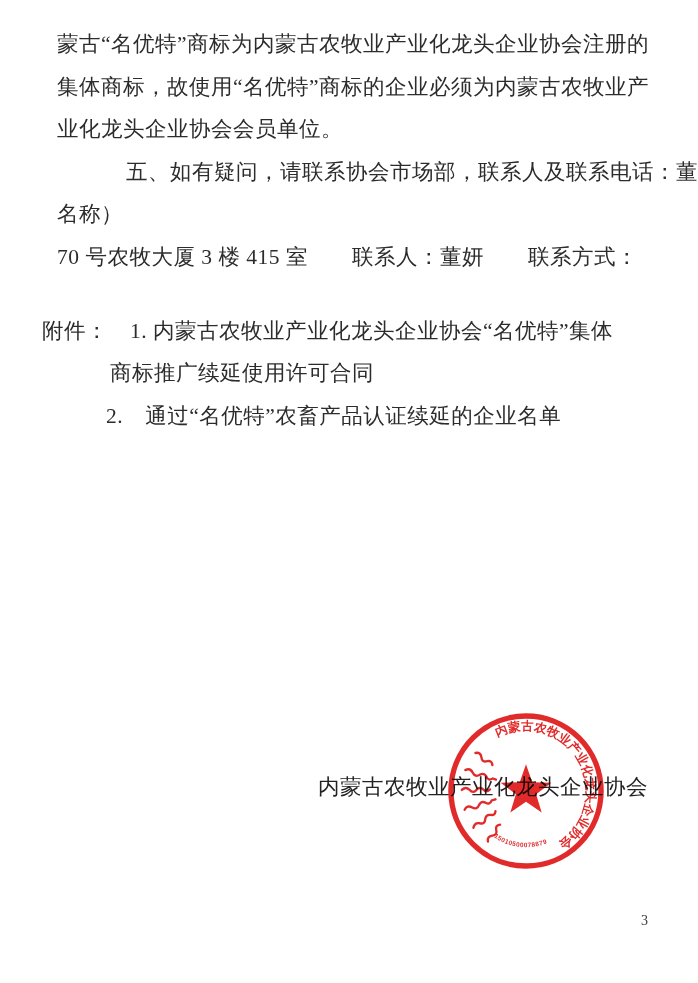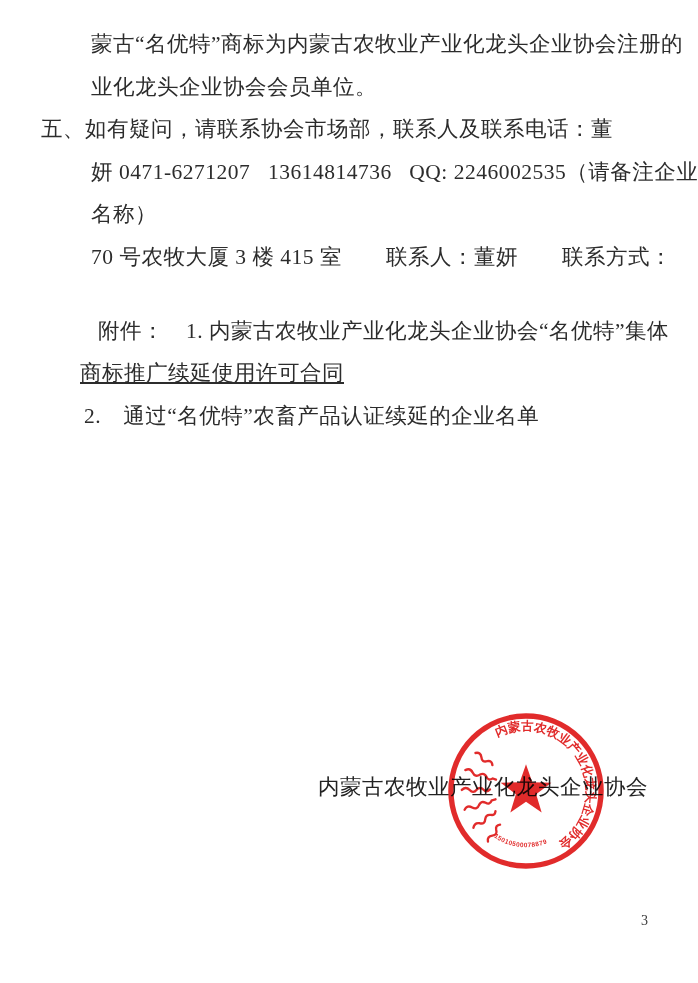--- a/index.html
+++ b/index.html
@@ -13,26 +13,26 @@
     overflow:hidden;
   }
   .body-text { position:absolute; top:23px; left:0; right:0; }
   .line {
     font-size:21.5px;
     letter-spacing:0.5px;
     line-height:42.6px;
     height:42.6px;
     white-space:pre;
   }
-  .flush  { padding-left:91px; }
-  .indent { padding-left:41px; }
+  .flush  { padding-left:57px; }
+  .indent { padding-left:41px;text-align:right; }
   .attachment { margin-top:31px; }
-  .att-0 { padding-left:98px; }
-  .att-1 { padding-left:80px;text-decoration:underline; }
-  .att-2 { padding-left:84px; }
+  .att-0 { padding-left:42px; }
+  .att-1 { padding-left:110px; }
+  .att-2 { padding-left:106px; }
   .signature {
     position:absolute;
     top:766px; right:50px;
     width:330px;
     text-align:center;
     font-size:21.5px;
     letter-spacing:0.5px;
     line-height:43px;
     color:#222;
   }
@@ -54,23 +54,23 @@
     color:#3a3a3a;
   }
 </style>
 </head>
 <body>
 
 <div class="page">
 
   <div class="body-text">
     <div class="line flush">蒙古“名优特”商标为内蒙古农牧业产业化龙头企业协会注册的</div>
+    <div class="line flush">集体商标，故使用“名优特”商标的企业必须为内蒙古农牧业产</div>
     <div class="line flush">业化龙头企业协会会员单位。</div>
     <div class="line indent">五、如有疑问，请联系协会市场部，联系人及联系电话：董</div>
-    <div class="line flush">妍 0471-6271207   13614814736   QQ: 2246002535（请备注企业</div>
     <div class="line flush">名称）</div>
     <div class="line flush">70 号农牧大厦 3 楼 415 室　　联系人：董妍　　联系方式：</div>
 
     <div class="attachment">
       <div class="line att-0">附件：　1. 内蒙古农牧业产业化龙头企业协会“名优特”集体</div>
       <div class="line att-1">商标推广续延使用许可合同</div>
       <div class="line att-2">2.　通过“名优特”农畜产品认证续延的企业名单</div>
     </div>
   </div>
 

